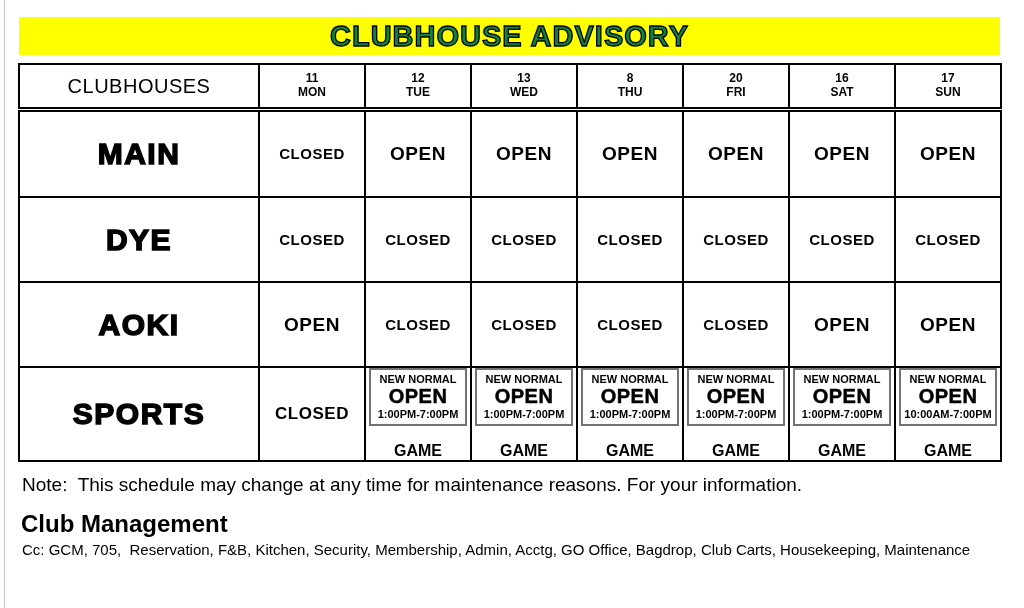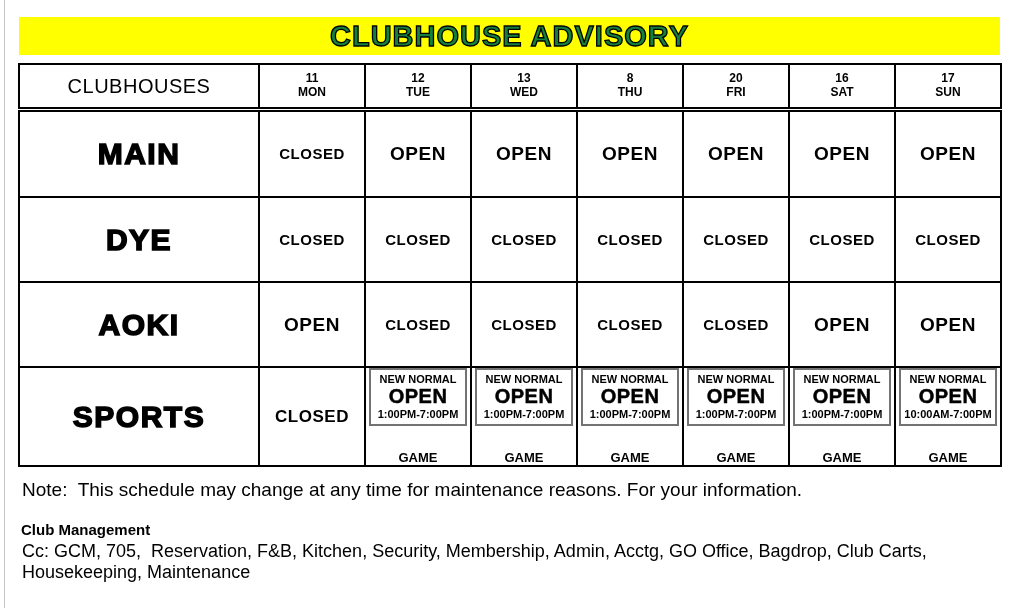--- a/index.html
+++ b/index.html
@@ -54,25 +54,25 @@
   .status.closed-lg { font-size:17px; }
 
   td.detail-cell { vertical-align:top; }
   .detail-box {
     border:2px solid #737373; background:#fff;
     margin:0 3px; padding:3px 0 4px;
   }
   .detail-label  { font-size:11px; font-weight:bold; }
   .detail-status { font-size:20px; font-weight:bold; letter-spacing:0.5px; -webkit-text-stroke:0.5px #000; }
   .detail-hours  { font-size:11px; font-weight:bold; }
-  .detail-footer { font-size:13px; font-weight:bold; margin-top:24px; }
+  .detail-footer { font-size:16px; font-weight:bold; margin-top:16px; }
 
   .note { margin:12px 0 0 17px; font-size:19px; white-space:pre-wrap; }
-  .signature { margin:20px 0 0 16px; font-size:15px; font-weight:bold; }
-  .cc { margin:3px 0 0 17px; font-size:18px; white-space:pre-wrap; }
+  .signature { margin:14px 0 0 16px; font-size:24px; font-weight:bold; }
+  .cc { margin:3px 0 0 17px; font-size:15px; white-space:pre-wrap; }
 </style>
 </head>
 <body>
 
 <div class="page-edge"></div>
 
 <div class="content">
 
   <div class="banner" style="background: rgb(255, 255, 0); color: #15803d;">
     <span class="banner-title">CLUBHOUSE ADVISORY</span>

